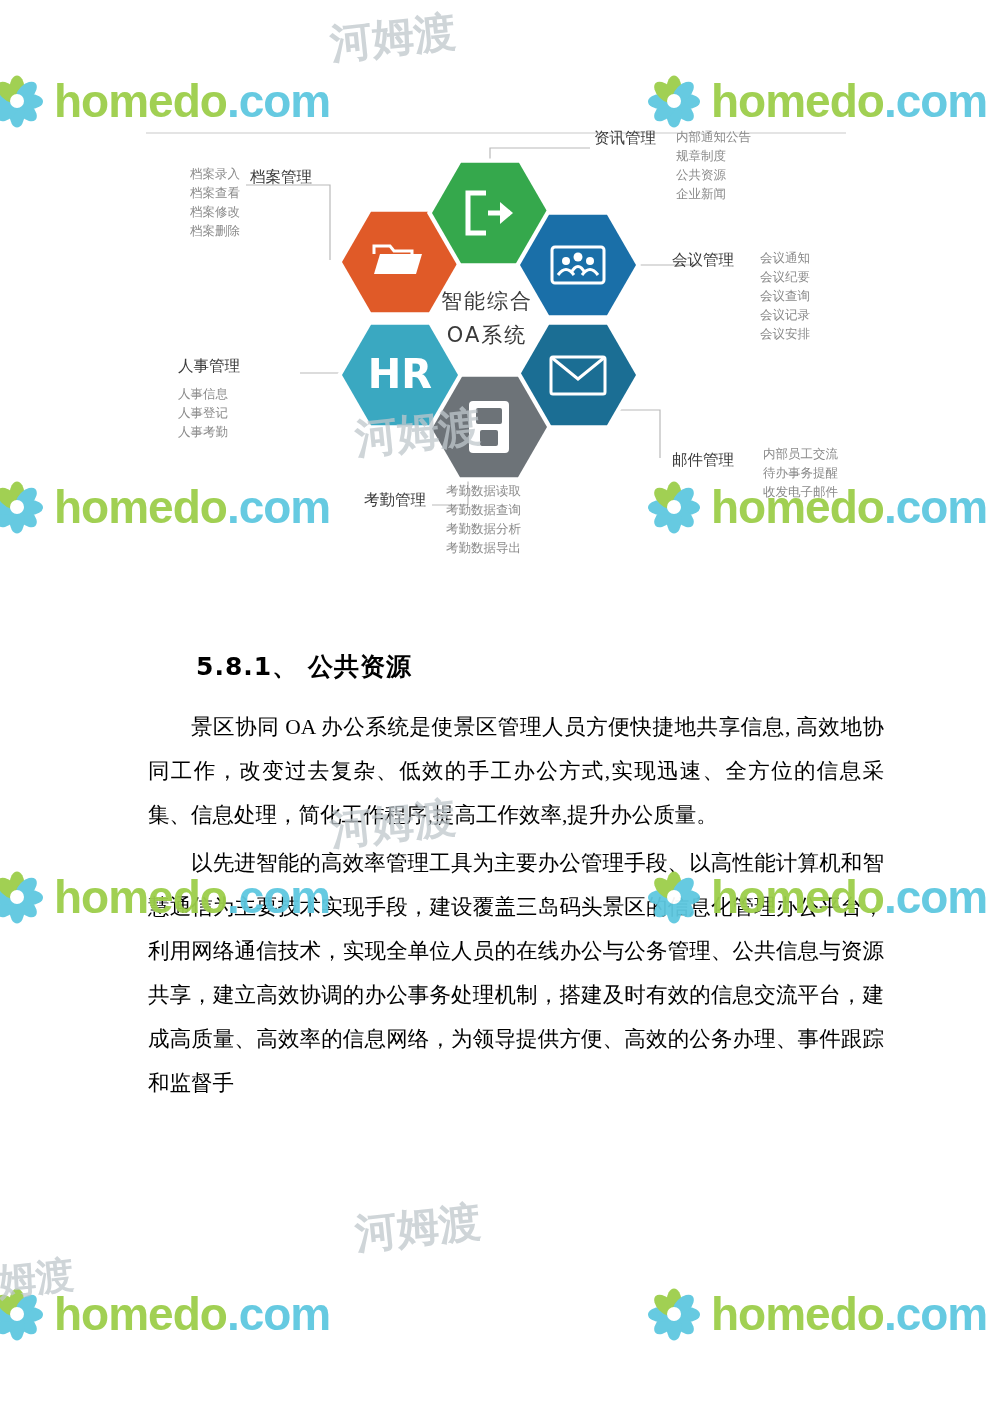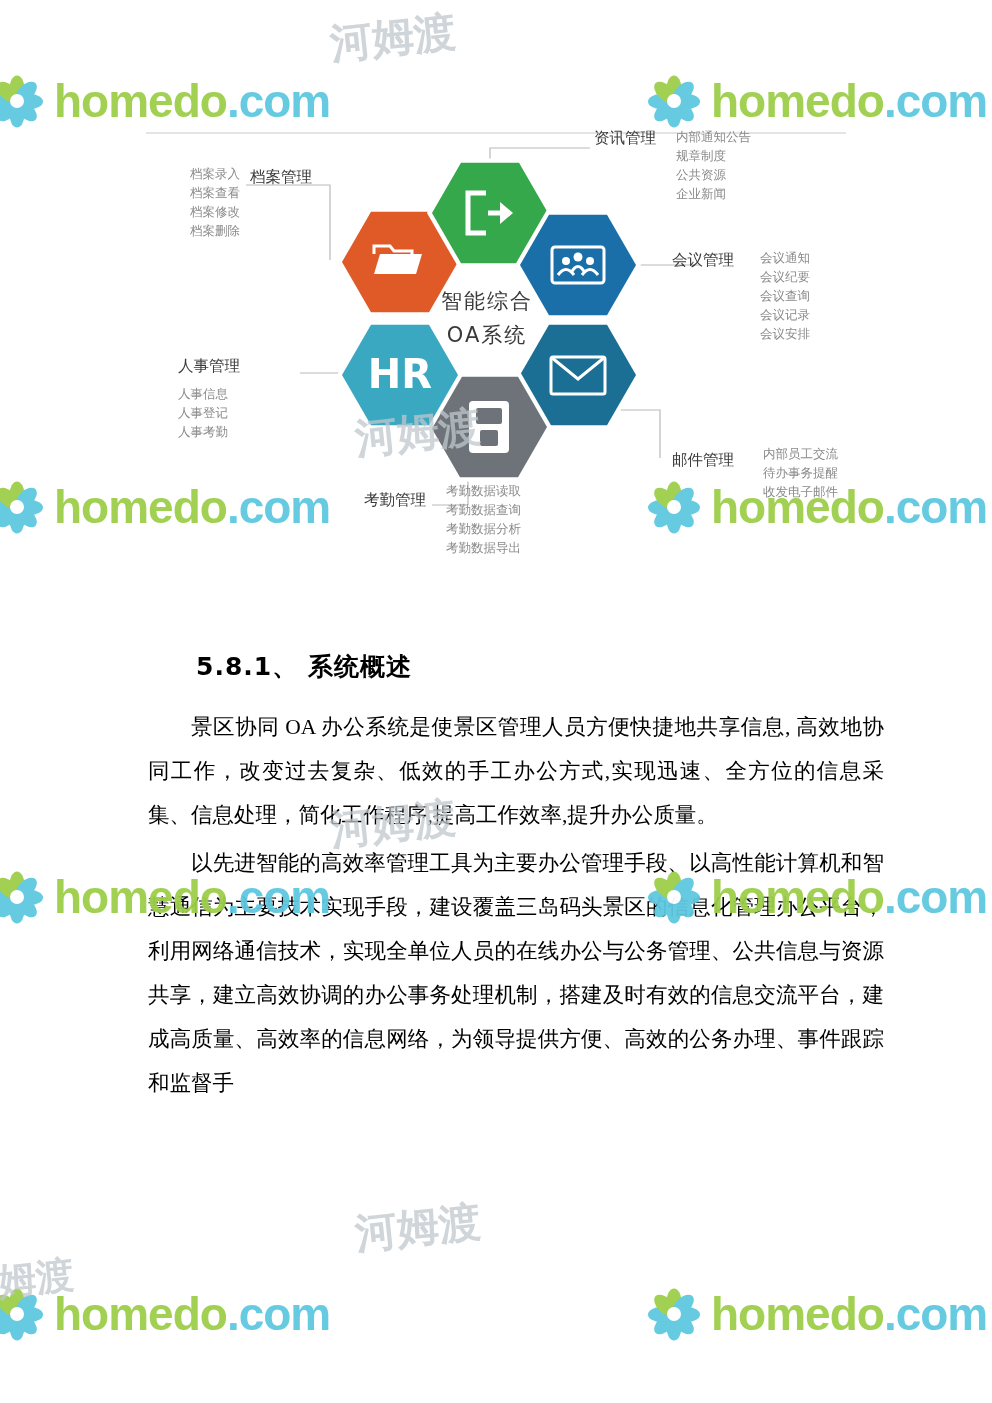--- a/index.html
+++ b/index.html
@@ -221,21 +221,21 @@
       <g>
         <text x="426" y="395" font-family="&quot;DejaVu Sans&quot;, sans-serif" font-size="15.5" fill="#3a3a3a" text-anchor="end">考勤管理</text>
         <text x="446" y="385" font-family="&quot;DejaVu Sans&quot;, sans-serif" font-size="12.5" fill="#8a8a8a" text-anchor="start">考勤数据读取</text>
         <text x="446" y="404" font-family="&quot;DejaVu Sans&quot;, sans-serif" font-size="12.5" fill="#8a8a8a" text-anchor="start">考勤数据查询</text>
         <text x="446" y="423" font-family="&quot;DejaVu Sans&quot;, sans-serif" font-size="12.5" fill="#8a8a8a" text-anchor="start">考勤数据分析</text>
         <text x="446" y="442" font-family="&quot;DejaVu Sans&quot;, sans-serif" font-size="12.5" fill="#8a8a8a" text-anchor="start">考勤数据导出</text>
       </g>
     </svg></div>
 
 <div class="doc">
-  <h2 class="heading">5.8.1、 系统概述</h2>
+  <h2 class="heading">5.8.1、 公共资源</h2>
   <p class="para">景区协同 OA 办公系统是使景区管理人员方便快捷地共享信息, 高效地协同工作，改变过去复杂、低效的手工办公方式,实现迅速、全方位的信息采集、信息处理，简化工作程序,提高工作效率,提升办公质量。</p>
   <p class="para">以先进智能的高效率管理工具为主要办公管理手段、以高性能计算机和智慧通信为主要技术实现手段，建设覆盖三岛码头景区的信息化管理办公平台，利用网络通信技术，实现全单位人员的在线办公与公务管理、公共信息与资源共享，建立高效协调的办公事务处理机制，搭建及时有效的信息交流平台，建成高质量、高效率的信息网络，为领导提供方便、高效的公务办理、事件跟踪和监督手</p>
 </div>
 
 <div class="wm wm-logo" style="left:-12px; top:72px;">
   <div class="flower">
     <span class="p1"></span>
       <span class="p2"></span>
       <span class="p3"></span>
       <span class="p4"></span>

